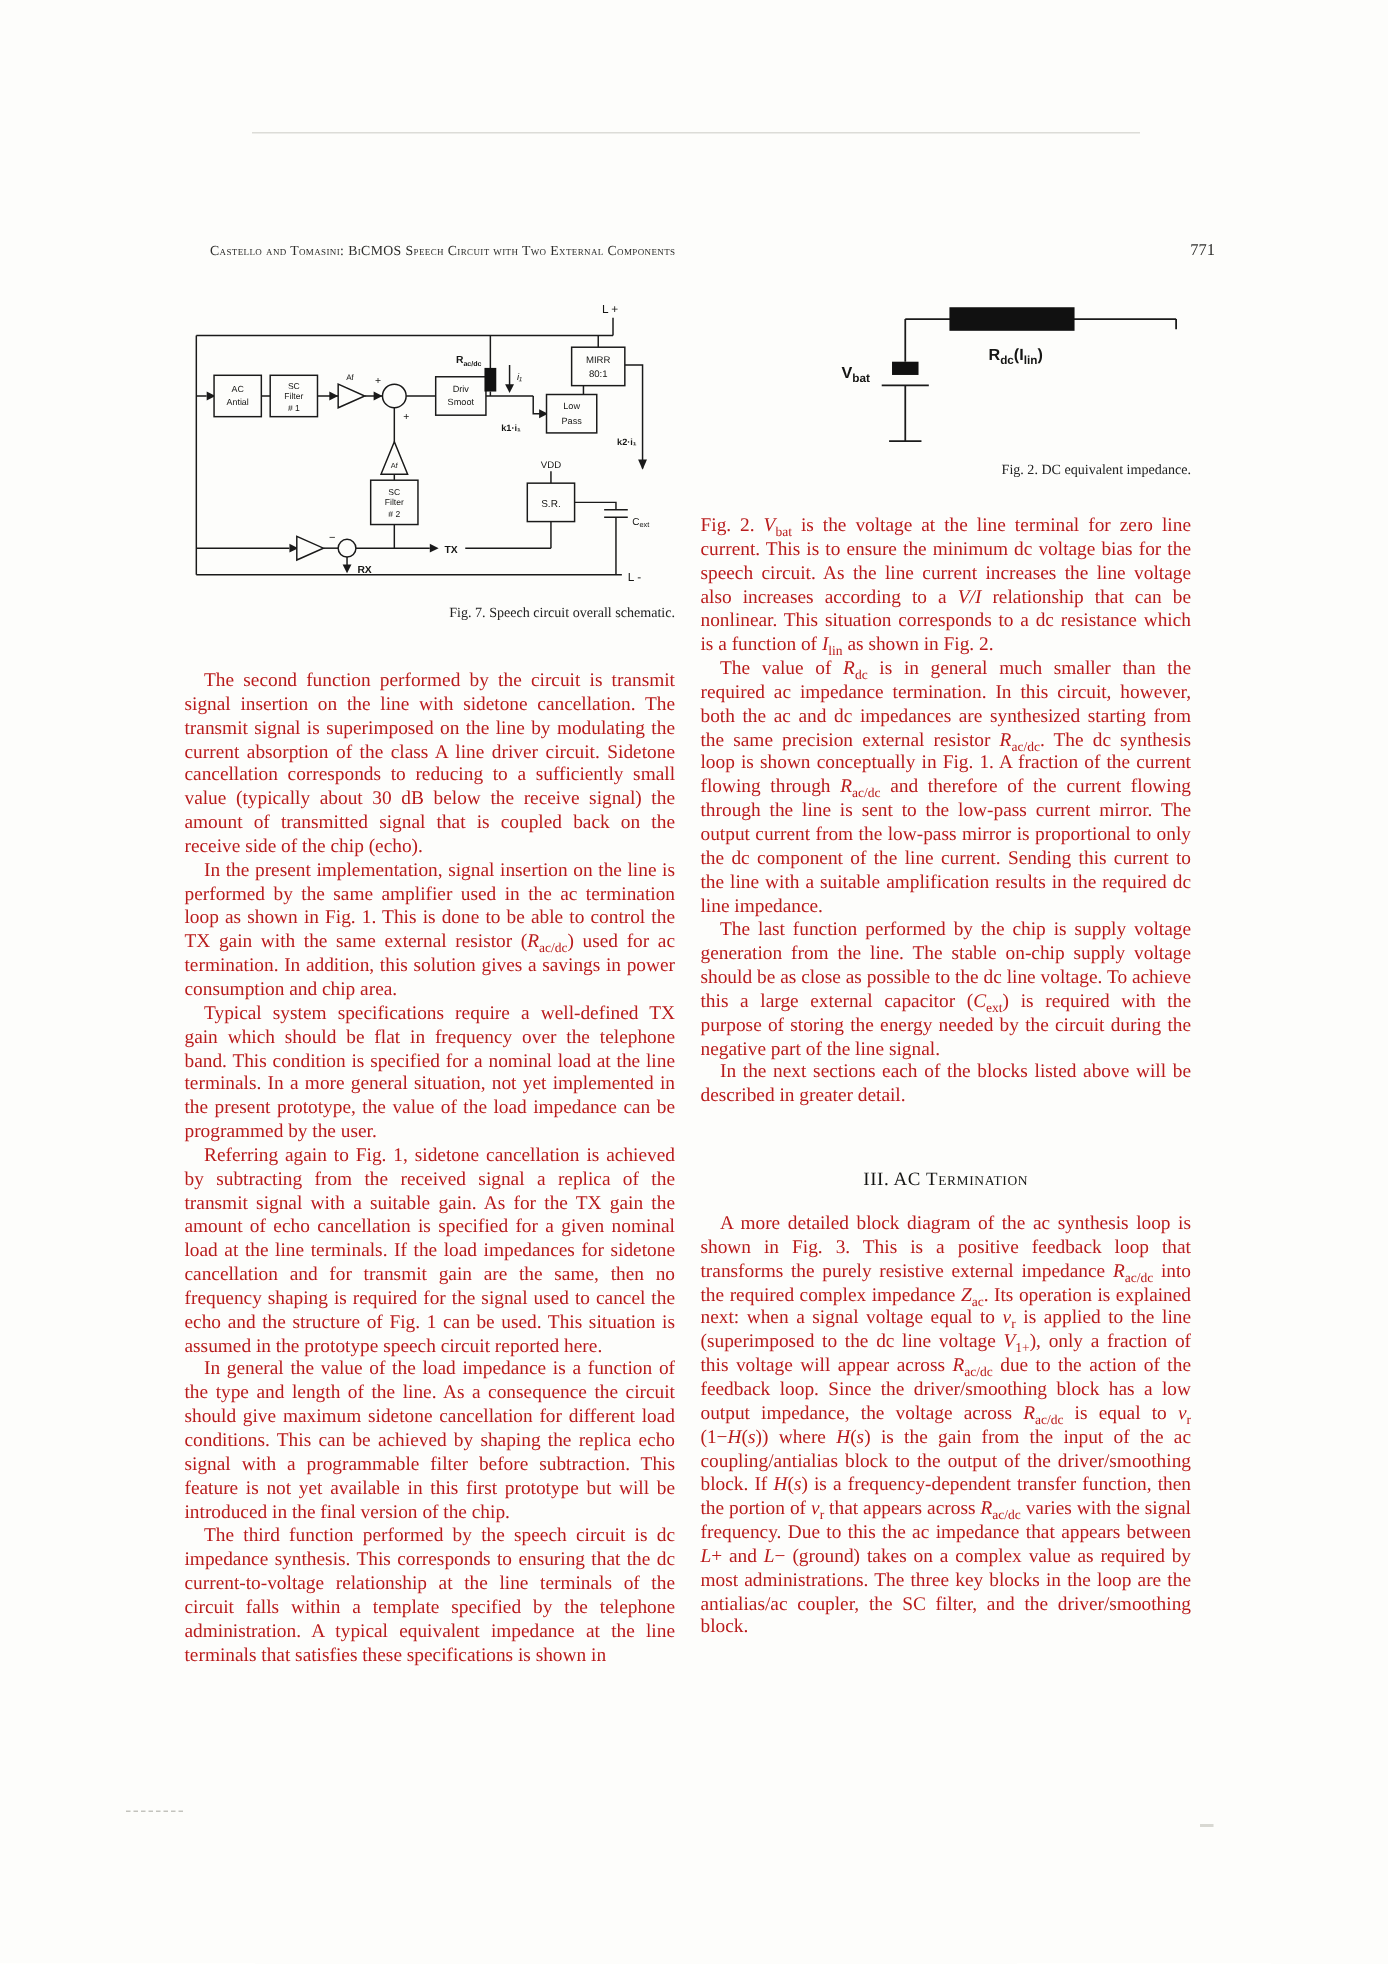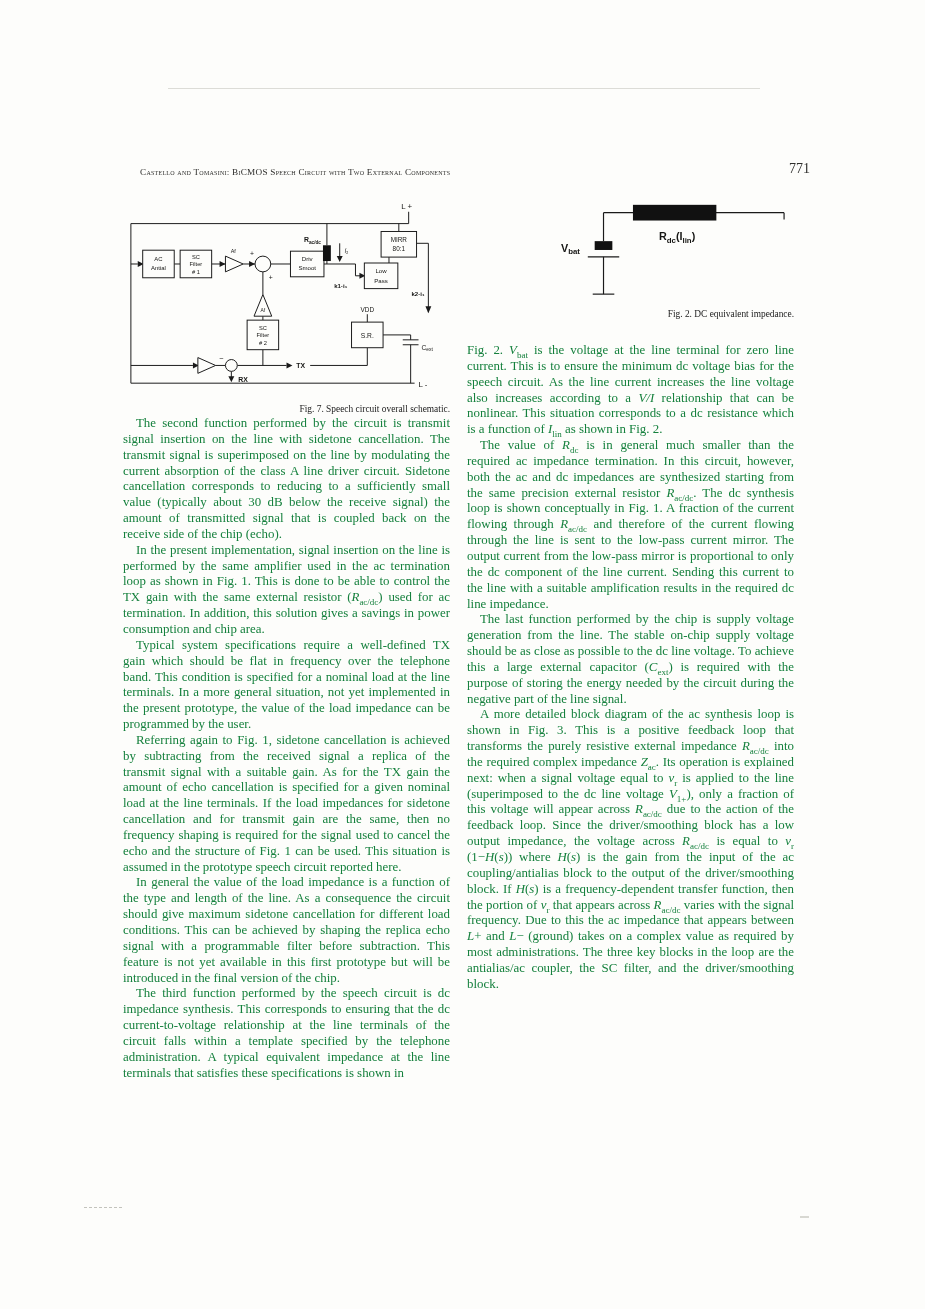--- a/index.html
+++ b/index.html
@@ -14,39 +14,39 @@
   }
   .artifact-dashes{
     position:absolute;top:1204px;left:84px;width:38px;height:3px;
     border-bottom:1px dashed #c3c3bd;
   }
   .artifact-dot{
     position:absolute;top:1216px;left:800px;width:9px;height:2px;background:#d8d8d2;
   }
   .running-header{
     position:absolute;top:161px;left:140px;width:670px;
-    display:flex;justify-content:space-between;align-items:flex-end;
+    display:flex;justify-content:space-between;align-items:center;
     font-size:9.2px;letter-spacing:.25px;color:#2e2e2c;
     font-variant:small-caps;
   }
-  .page-number{font-variant:normal;font-size:14px;letter-spacing:0;}
+  .page-number{font-variant:normal;font-size:11px;letter-spacing:0;}
   .col{position:absolute;top:196px;width:327px;}
   .col-left{left:123px;}
   .col-right{left:467px;}
   .figure{width:100%;}
   .figure svg{display:block;}
   .fig-caption{
     margin-top:8px;text-align:right;font-size:9.4px;color:#222;height:12px;
   }
   .fig2-caption{padding-left:40px;}
-  .body-text{}
+  .body-text{margin-top:30px;}
   .col-right .body-text{margin-top:22px;}
   .body-text p{
     margin:0;font-size:12.9px;line-height:15.85px;text-align:justify;
-    text-indent:13px;color:#15803d;
+    text-indent:13px;color:#b91c1c;
   }
   .body-text p.no-indent{text-indent:0;}
   .section-heading{
     margin:40px 0 14px 0;text-align:center;font-size:12.6px;
     font-variant:small-caps;letter-spacing:.4px;color:#161614;
   }
   svg text{font-family:"Liberation Sans", sans-serif;fill:#161614;}
   sub{font-size:9px;line-height:0;}
 </style>
 </head>
@@ -205,19 +205,21 @@
         <text x="211" y="45" text-anchor="middle" font-size="11" font-weight="bold"><tspan>R</tspan><tspan dy="2.5" font-size="8">dc</tspan><tspan dy="-2.5">(I</tspan><tspan dy="2.5" font-size="8">lin</tspan><tspan dy="-2.5">)</tspan></text>
         <text x="112" y="57" text-anchor="end" font-size="11" font-weight="bold"><tspan>V</tspan><tspan dy="2.5" font-size="8">bat</tspan></text>
       </svg>
       <div class="fig-caption fig2-caption">Fig. 2.  DC equivalent impedance.</div>
     </div>
 
     <div class="body-text">
       <p class="no-indent">Fig. 2. <i>V</i><sub>bat</sub> is the voltage at the line terminal for zero line current. This is to ensure the minimum dc voltage bias for the speech circuit. As the line current increases the line voltage also increases according to a <i>V/I</i> relationship that can be nonlinear. This situation corresponds to a dc resistance which is a function of <i>I</i><sub>lin</sub> as shown in Fig. 2.</p>
       <p>The value of <i>R</i><sub>dc</sub> is in general much smaller than the required ac impedance termination. In this circuit, however, both the ac and dc impedances are synthesized starting from the same precision external resistor <i>R</i><sub>ac/dc</sub>. The dc synthesis loop is shown conceptually in Fig. 1. A fraction of the current flowing through <i>R</i><sub>ac/dc</sub> and therefore of the current flowing through the line is sent to the low-pass current mirror. The output current from the low-pass mirror is proportional to only the dc component of the line current. Sending this current to the line with a suitable amplification results in the required dc line impedance.</p>
       <p>The last function performed by the chip is supply voltage generation from the line. The stable on-chip supply voltage should be as close as possible to the dc line voltage. To achieve this a large external capacitor (<i>C</i><sub>ext</sub>) is required with the purpose of storing the energy needed by the circuit during the negative part of the line signal.</p>
-
+      <p>In the next sections each of the blocks listed above will be described in greater detail.</p>
+
+      <div class="section-heading">III. AC Termination</div>
 
       <p>A more detailed block diagram of the ac synthesis loop is shown in Fig. 3. This is a positive feedback loop that transforms the purely resistive external impedance <i>R</i><sub>ac/dc</sub> into the required complex impedance <i>Z</i><sub>ac</sub>. Its operation is explained next: when a signal voltage equal to <i>v</i><sub>r</sub> is applied to the line (superimposed to the dc line voltage <i>V</i><sub>1+</sub>), only a fraction of this voltage will appear across <i>R</i><sub>ac/dc</sub> due to the action of the feedback loop. Since the driver/smoothing block has a low output impedance, the voltage across <i>R</i><sub>ac/dc</sub> is equal to <i>v</i><sub>r</sub> (1−<i>H</i>(<i>s</i>)) where <i>H</i>(<i>s</i>) is the gain from the input of the ac coupling/antialias block to the output of the driver/smoothing block. If <i>H</i>(<i>s</i>) is a frequency-dependent transfer function, then the portion of <i>v</i><sub>r</sub> that appears across <i>R</i><sub>ac/dc</sub> varies with the signal frequency. Due to this the ac impedance that appears between <i>L</i>+ and <i>L</i>− (ground) takes on a complex value as required by most administrations. The three key blocks in the loop are the antialias/ac coupler, the SC filter, and the driver/smoothing block.</p>
     </div>
   </div>
 
 </div>
 
 </body></html>

